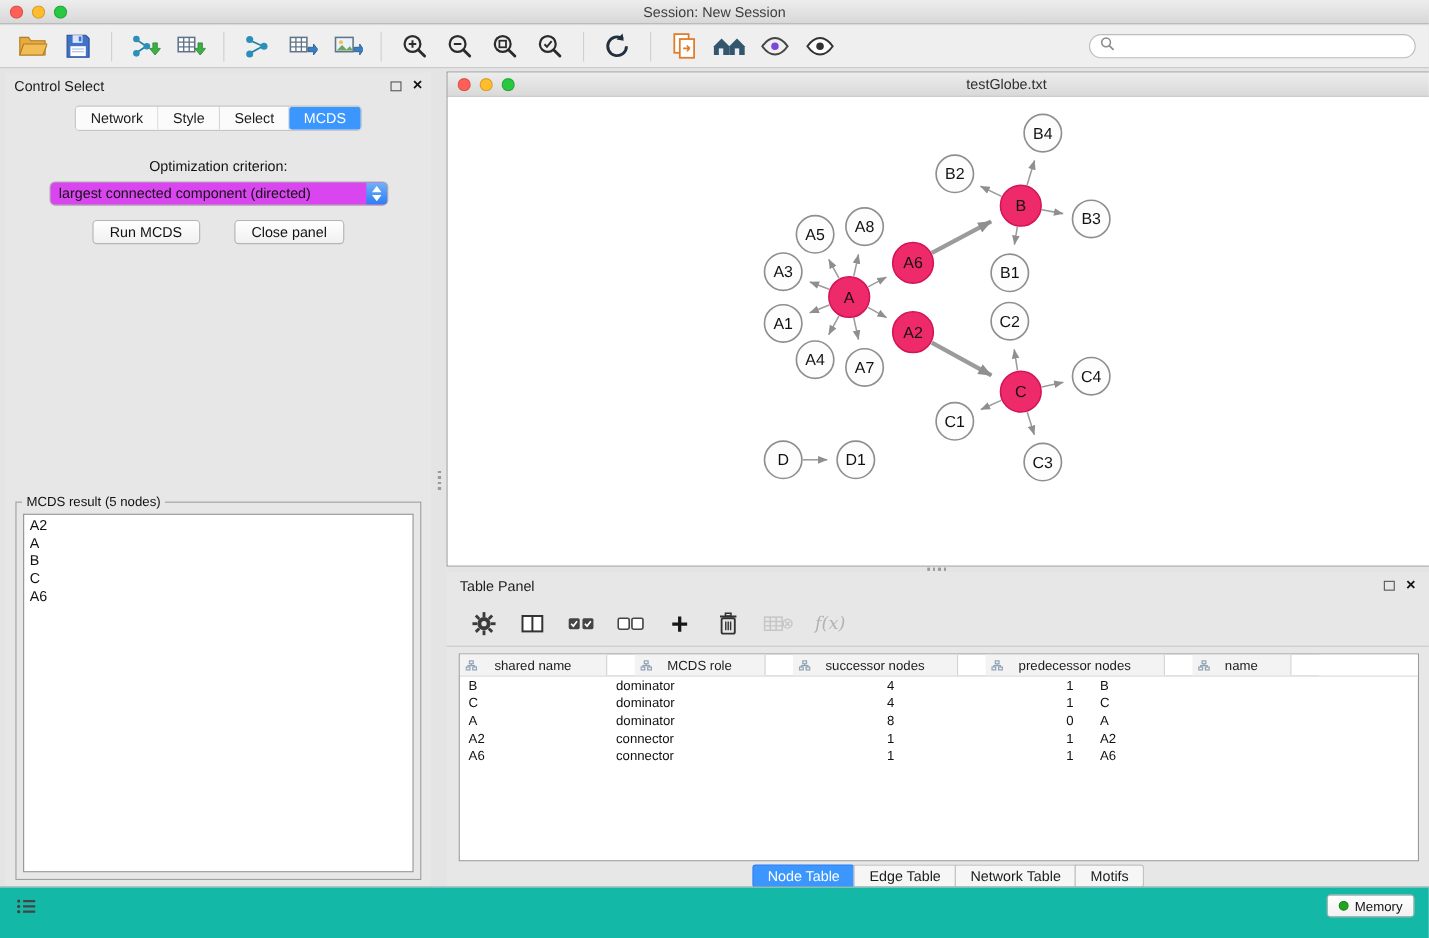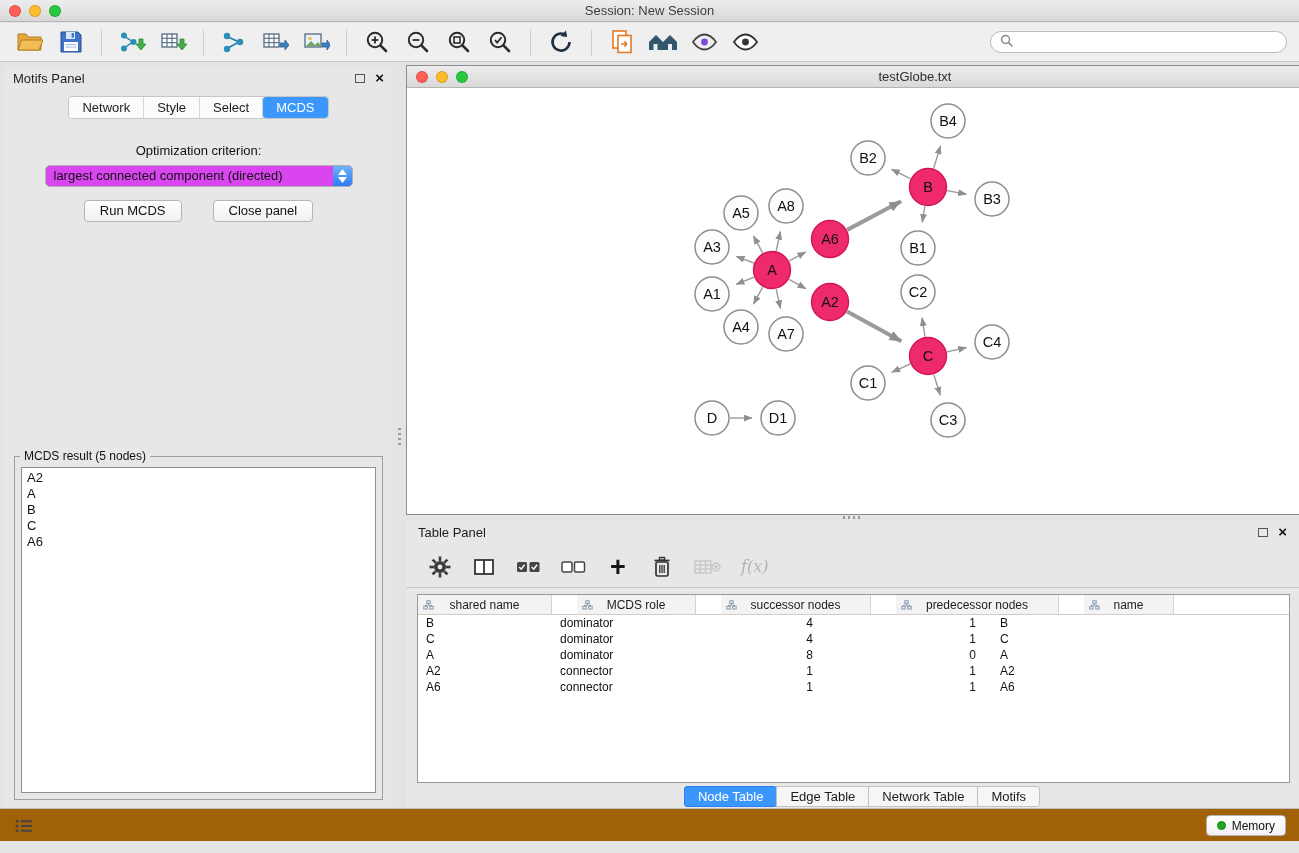--- a/index.html
+++ b/index.html
@@ -80,21 +80,21 @@
   .tr { display:flex; height:16px; align-items:center; }
   .td { font-size:12px; color:#111; padding:0 8px; white-space:nowrap; overflow:hidden; }
   .tp-tabs { position:absolute; bottom:5px; left:0; right:0; display:flex; justify-content:center; }
   .tp-tab { font-size:13px; padding:2px 13px; background:#f6f6f6; border:1px solid #c2c2c2; color:#1c1c1c;
     margin-left:-1px; cursor:default; }
   .tp-tab:first-child { border-radius:3px 0 0 3px; margin-left:0; }
   .tp-tab:last-child { border-radius:0 3px 3px 0; }
   .tp-tab.selected { background:#3b97fd; border-color:#2f7cf7; color:#fff; border-radius:3px;margin-left:19px; }
 
   
-  .statusbar { position:absolute; left:0; right:0; bottom:12px; height:33px; background:#a16207; border-top:1px solid #bdbdbd; }
+  .statusbar { position:absolute; left:0; right:0; bottom:0; height:47px; background:#14b8a6; border-top:1px solid #bdbdbd; }
   .status-list-btn { position:absolute; left:13px; top:8px; width:22px; height:18px;
     display:flex; align-items:center; justify-content:center; }
   .memory-btn { position:absolute; right:13px; top:6px; height:21px; background:linear-gradient(#ffffff,#f1f1f1);
     border:1px solid #b2b2b2; border-radius:4px; display:flex; align-items:center; gap:6px; padding:0 10px; }
   .memory-dot { width:9px; height:9px; border-radius:50%; background:#1fa51f; border:1px solid #158515; }
   .memory-label { font-size:12px; color:#111; }
 </style>
 </head>
 <body>
 
@@ -251,21 +251,21 @@
             <circle cx="5.5" cy="5.5" r="4" fill="none" stroke="#8a8a8a" stroke-width="1.4"></circle>
             <line x1="8.6" y1="8.6" x2="12" y2="12" stroke="#8a8a8a" stroke-width="1.6" stroke-linecap="round"></line>
           </svg>
       </span>
       <input class="search-input" value="" style="">
     </div>
   </div>
 
   <div class="control-panel">
     <div class="panel-head">
-      <span>Motifs Panel</span>
+      <span>Control Select</span>
       <span class="spacer"></span>
       <span class="float-icon"></span>
       <span class="close-icon">×</span>
     </div>
     <div class="cp-tabs">
       <div class="cp-tabgroup">
         <span class="cp-tab">Network</span>
         <span class="cp-tab">Style</span>
         <span class="cp-tab">Select</span>
         <span class="cp-tab selected">MCDS</span>

